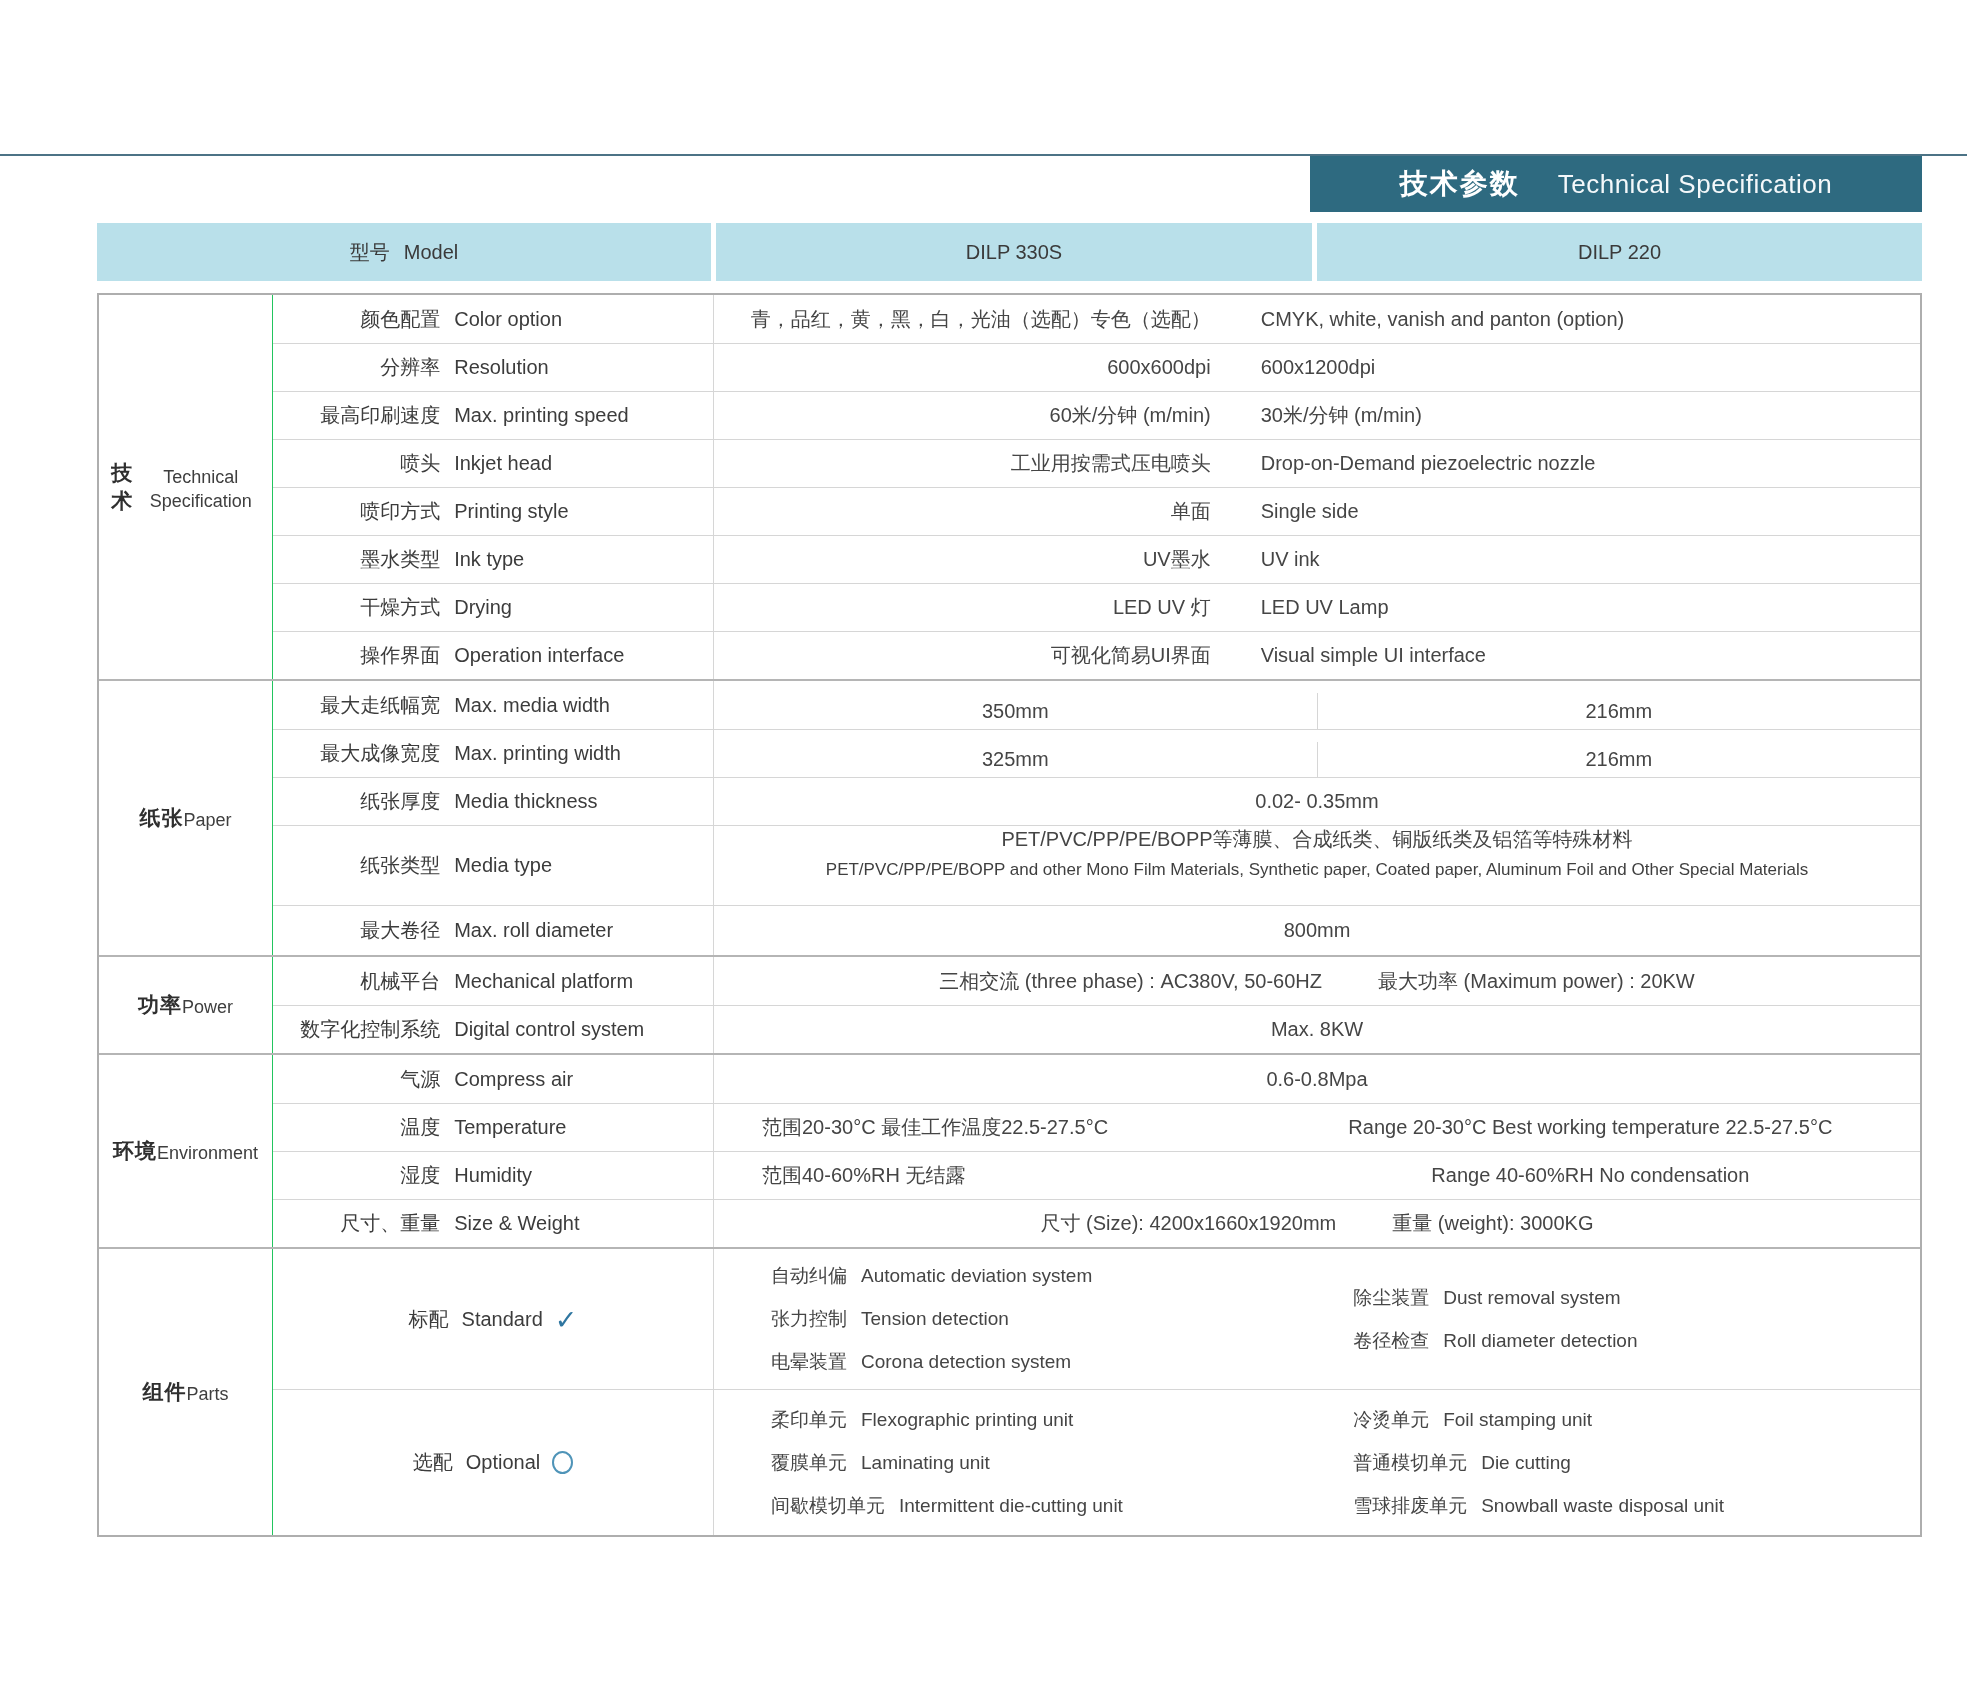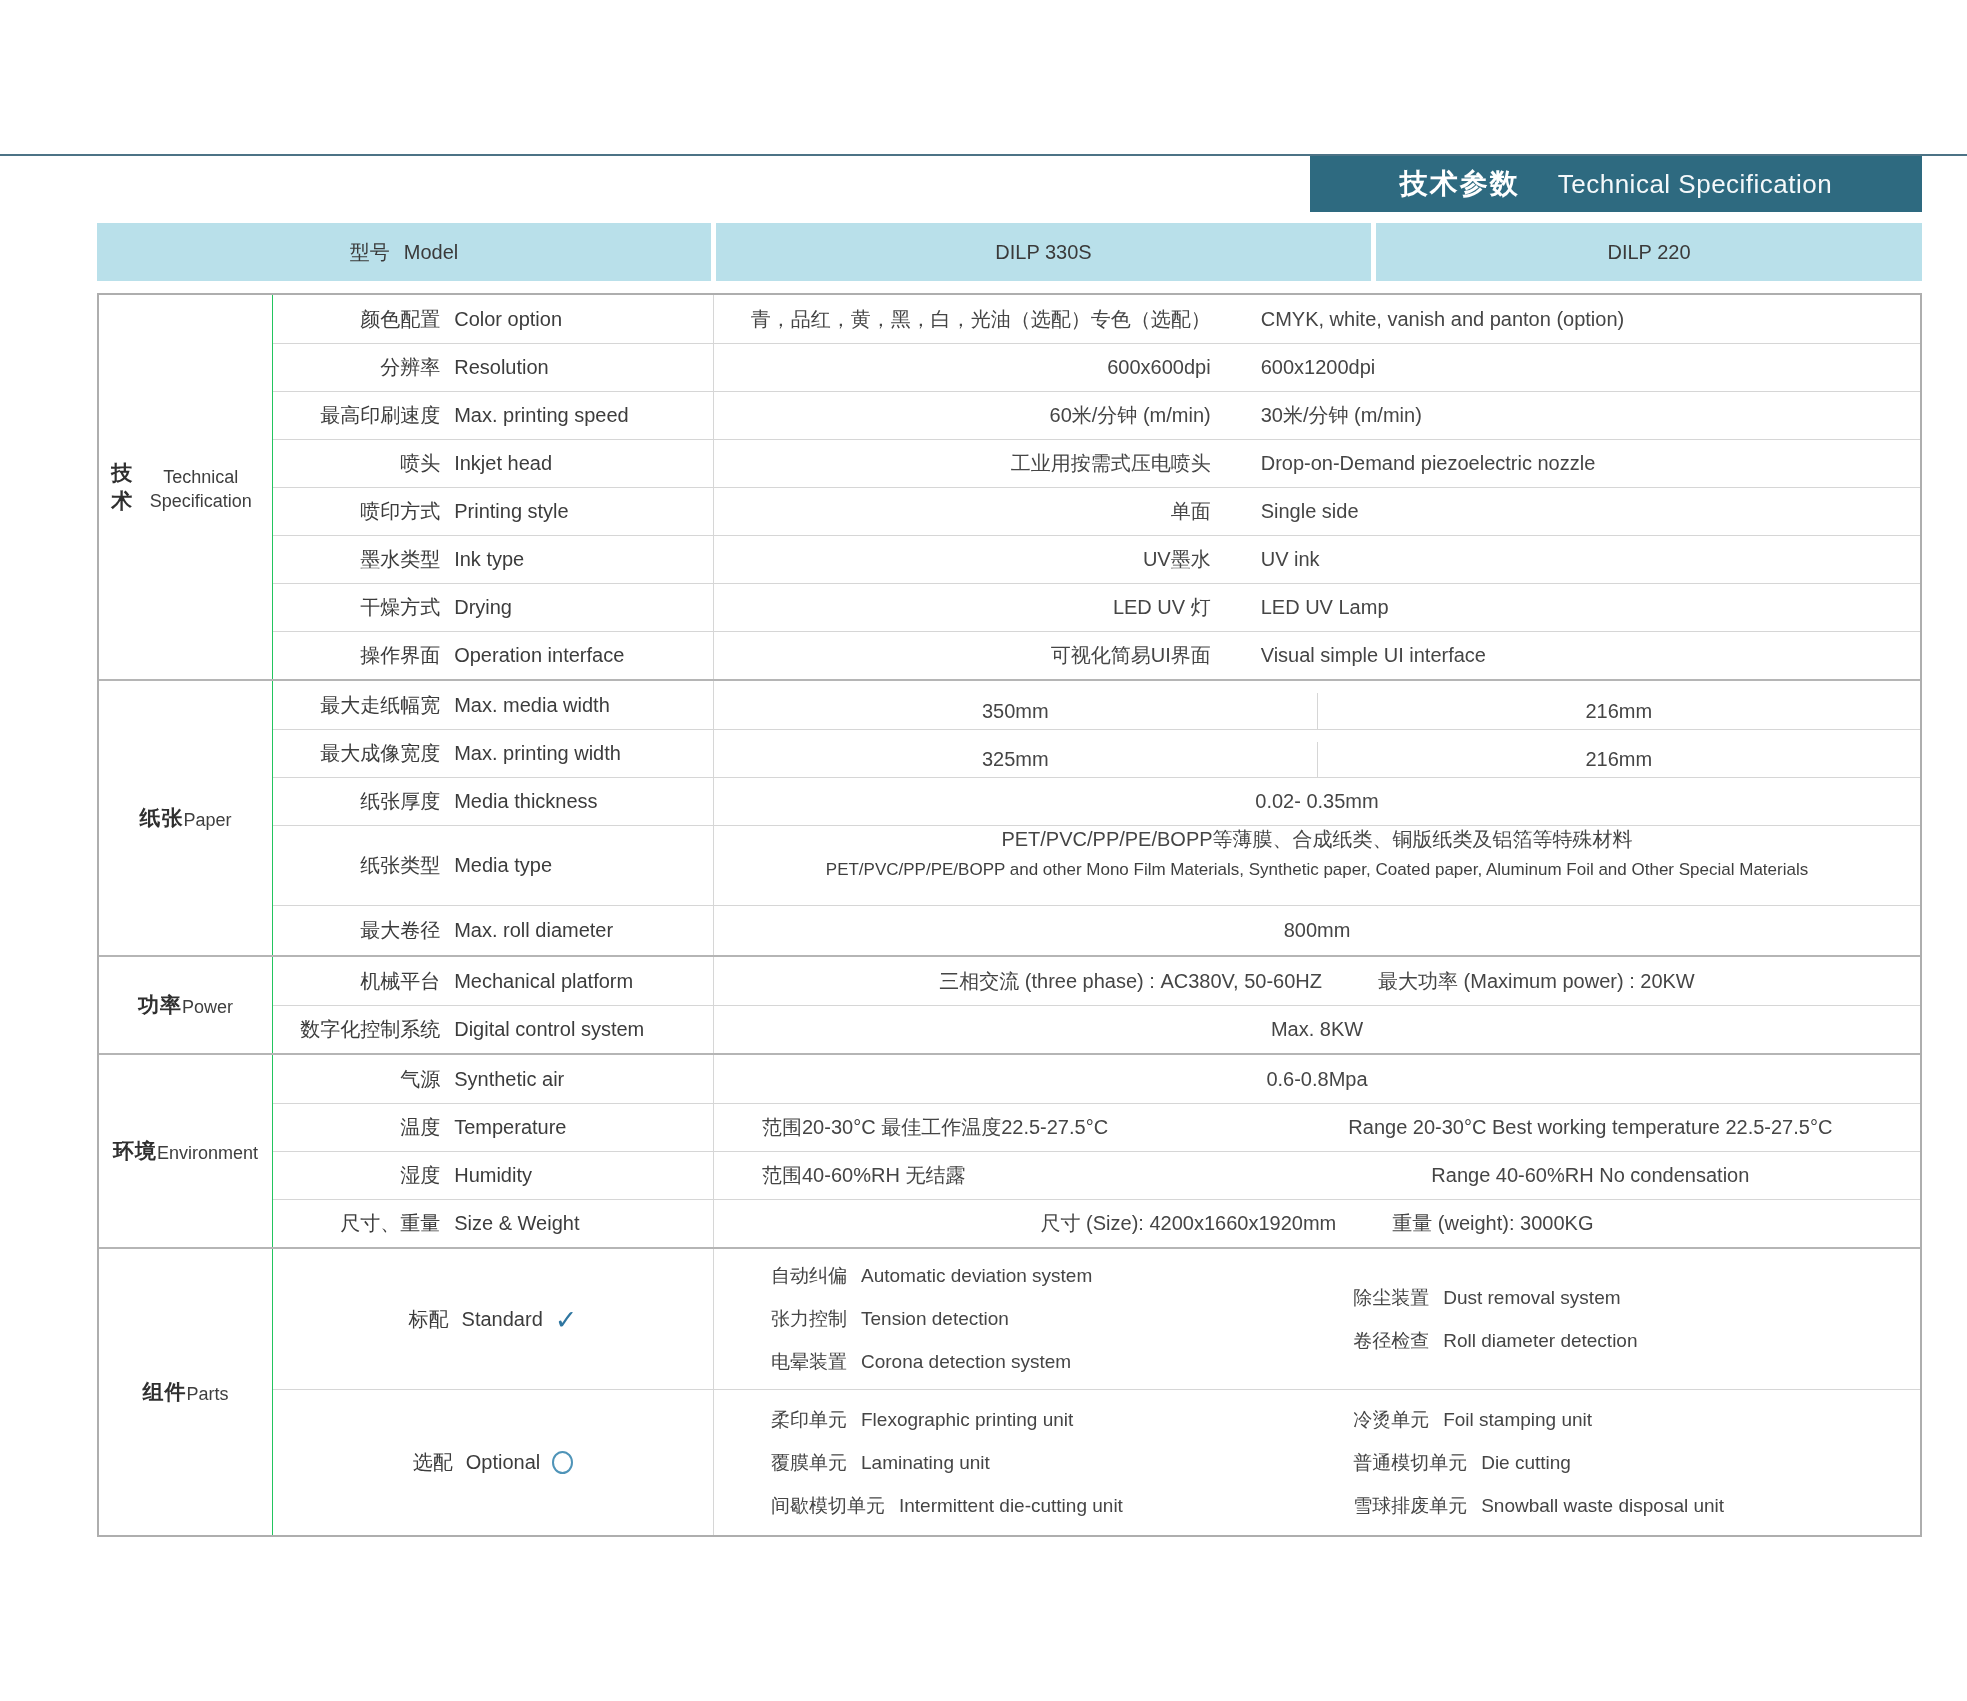--- a/index.html
+++ b/index.html
@@ -36,21 +36,21 @@
     width: 1825px; height: 58px;
     display: flex;
   }
   .mh-cell {
     background: #b9e0ea;
     display: flex; align-items: center; justify-content: center;
     font-size: 20px; color: #3a3a3a;
   }
   .mh-cell + .mh-cell { margin-left: 5px; }
   .mh-label { width: 614px; gap: 14px; }
-  .mh-c1 { width: 655px; }
+  .mh-c1 { width: 596px; }
   .mh-c2 { flex: 1; }
 
   
   .spec-table {
     position: absolute; left: 97px; top: 293px;
     width: 1825px;
     border: 2px solid #aeaeae;
     background: #ffffff;
   }
   .section { display: flex; }
@@ -337,21 +337,21 @@
     <div class="section">
       <div class="group-cell">
         <div class="g-zh">环境</div>
         <div class="g-en">Environment</div>
       </div>
       <div class="rows">
 
         <div class="row">
           <div class="label-cell">
             <span class="l-zh">气源</span>
-            <span class="l-en">Synthetic air</span>
+            <span class="l-en">Compress air</span>
           </div>
           <div class="value-cell v-center">
             <span>0.6-0.8Mpa</span>
           </div>
         </div>
 
         <div class="row">
           <div class="label-cell">
             <span class="l-zh">温度</span>
             <span class="l-en">Temperature</span>

